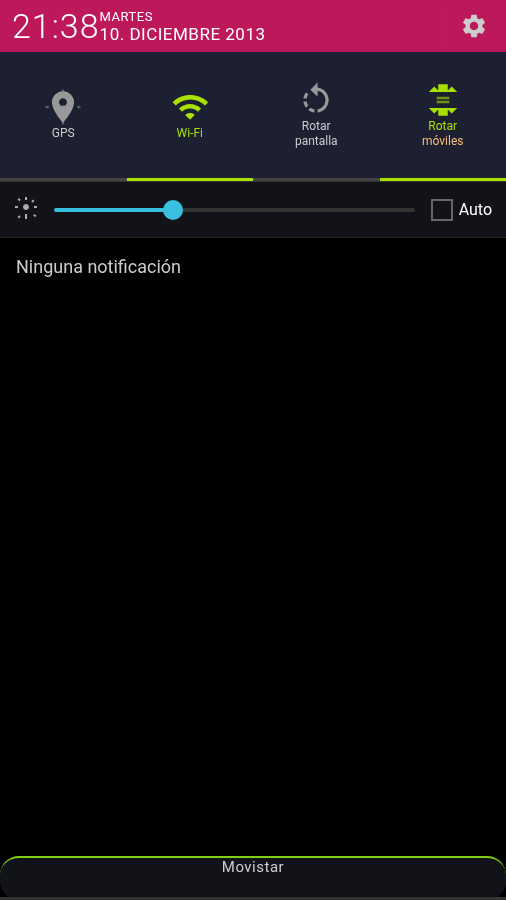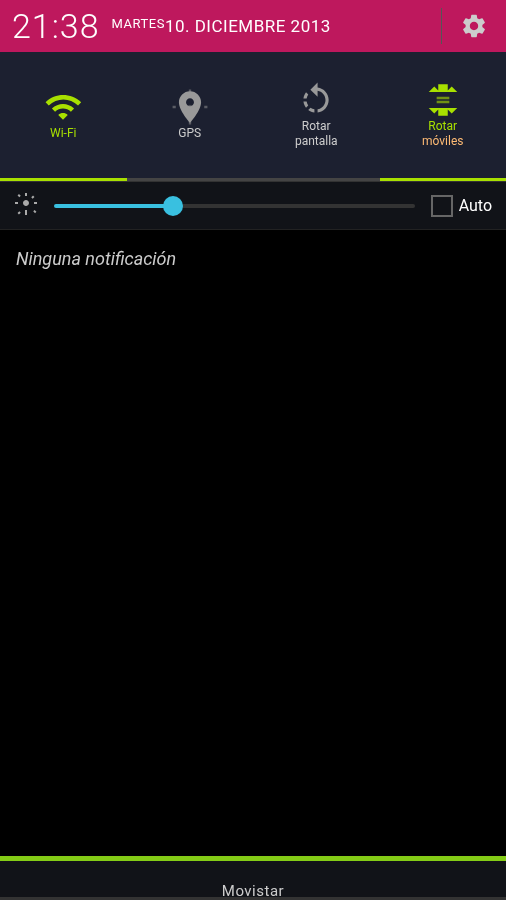--- a/index.html
+++ b/index.html
@@ -25,21 +25,22 @@
     #time-display {
       font-size: 34px;
       font-weight: 300;
       color: #fff;
       letter-spacing: 1px;
       line-height: 1;
     }
 
     #date-info {
       display: flex;
-      margin-left: 12px;
+      flex-direction: column;
+      margin-left: 0;
       flex: 1;
     }
 
     #day-name {
       font-size: 13px;
       color: #fff;
       font-weight: 400;
       letter-spacing: 0.5px;
     }
 
@@ -140,21 +141,21 @@
     
     .data-icon {
       color: #a8e000;
     }
 
     
     #brightness-row {
       display: flex;
       align-items: center;
       background: #111318;
-      height: 48px;
+      height: 56px;
       padding: 0 14px;
       gap: 16px;
       border-bottom: 1px solid #222;
     }
 
     #brightness-icon {
       font-size: 22px;
       color: #aaa;
     }
 
@@ -197,35 +198,35 @@
 
     
     #notifications-area {
       padding: 18px 16px;
       flex: 1;
     }
 
     #no-notifications {
       font-size: 18px;
       color: #ccc;
-      font-style: italic;
     }
 
     
     #bottom-bar {
       position: absolute;
       bottom: 0;
       left: 0;
       right: 0;
       height: 44px;
       background: #111318;
       display: flex;
-      align-items: flex-end;
+      align-items: flex-start;
       justify-content: center;
-      border-top: 5px solid #84cc16;
+      border-top: 2px solid #84cc16;
+      border-radius: 19px;
     }
 
     #carrier-name {
       font-size: 15px;
       color: #ccc;
       letter-spacing: 0.5px;
     }
 
     #scroll-indicator {
       position: absolute;
@@ -254,38 +255,38 @@
   <div id="divider-line"></div>
   <div id="settings-icon-wrap">
     <svg class="gear-svg" viewBox="0 0 24 24" fill="#ccc">
       <path d="M19.14 12.94c.04-.3.06-.61.06-.94 0-.32-.02-.64-.07-.94l2.03-1.58c.18-.14.23-.41.12-.61l-1.92-3.32c-.12-.22-.37-.29-.59-.22l-2.39.96c-.5-.38-1.03-.7-1.62-.94l-.36-2.54c-.04-.24-.24-.41-.48-.41h-3.84c-.24 0-.43.17-.47.41l-.36 2.54c-.59.24-1.13.57-1.62.94l-2.39-.96c-.22-.08-.47 0-.59.22L2.74 8.87c-.12.21-.08.47.12.61l2.03 1.58c-.05.3-.09.63-.09.94s.02.64.07.94l-2.03 1.58c-.18.14-.23.41-.12.61l1.92 3.32c.12.22.37.29.59.22l2.39-.96c.5.38 1.03.7 1.62.94l.36 2.54c.05.24.24.41.48.41h3.84c.24 0 .44-.17.47-.41l.36-2.54c.59-.24 1.13-.56 1.62-.94l2.39.96c.22.08.47 0 .59-.22l1.92-3.32c.12-.22.07-.47-.12-.61l-2.01-1.58zM12 15.6c-1.98 0-3.6-1.62-3.6-3.6s1.62-3.6 3.6-3.6 3.6 1.62 3.6 3.6-1.62 3.6-3.6 3.6z"></path>
     </svg>
   </div>
 </div>
 
 <div id="quick-toggles">
 
-  <div class="toggle-item active">
-    <svg class="icon-svg wifi-icon" viewBox="0 0 24 24">
-      <path fill="#a8e000" d="M1 9l2 2c5.08-5.08 13.42-5.08 18.5 0l2-2C16.93 2.93 7.08 2.93 1 9zm8 8l3 3 3-3c-1.65-1.66-4.34-1.66-6 0zm-4-4l2 2c2.76-2.76 7.24-2.76 10 0l2-2C15.14 9.14 8.87 9.14 5 13z"></path>
-    </svg>
-    <span class="toggle-label">Wi-Fi</span>
-    <div class="toggle-indicator"></div>
-  </div>
-
   <div class="toggle-item">
     <svg class="icon-svg gps-icon" viewBox="0 0 24 24">
       <path fill="#999" d="M12 2C8.13 2 5 5.13 5 9c0 5.25 7 13 7 13s7-7.75 7-13c0-3.87-3.13-7-7-7zm0 9.5c-1.38 0-2.5-1.12-2.5-2.5s1.12-2.5 2.5-2.5 2.5 1.12 2.5 2.5-1.12 2.5-2.5 2.5z"></path>
       <circle cx="12" cy="12" r="1.5" fill="#999" opacity="0.4"></circle>
       <path fill="#999" d="M12 1v2M12 21v2M1 12h2M21 12h2" stroke="#999" stroke-width="1.5" opacity="0.5"></path>
     </svg>
     <span class="toggle-label">GPS</span>
     <div class="toggle-indicator"></div>
   </div>
 
+  <div class="toggle-item active">
+    <svg class="icon-svg wifi-icon" viewBox="0 0 24 24">
+      <path fill="#a8e000" d="M1 9l2 2c5.08-5.08 13.42-5.08 18.5 0l2-2C16.93 2.93 7.08 2.93 1 9zm8 8l3 3 3-3c-1.65-1.66-4.34-1.66-6 0zm-4-4l2 2c2.76-2.76 7.24-2.76 10 0l2-2C15.14 9.14 8.87 9.14 5 13z"></path>
+    </svg>
+    <span class="toggle-label">Wi-Fi</span>
+    <div class="toggle-indicator"></div>
+  </div>
+
 
   <div class="toggle-item">
     <svg class="icon-svg rotate-icon" viewBox="0 0 24 24">
       <path fill="#999" d="M7.11 8.53L5.7 7.11C4.8 8.27 4.24 9.61 4.07 11h2.02c.14-.87.49-1.72 1.02-2.47zM6.09 13H4.07c.17 1.39.72 2.73 1.62 3.89l1.41-1.42c-.52-.75-.87-1.59-1.01-2.47zm1.01 5.32c1.16.9 2.51 1.44 3.9 1.61V17.9c-.87-.15-1.71-.49-2.46-1.03L7.1 18.32zM13 4.07V1L8.45 5.55 13 10V6.09c2.84.48 5 2.94 5 5.91s-2.16 5.43-5 5.91v2.02c3.95-.49 7-3.85 7-7.93s-3.05-7.44-7-7.93z"></path>
     </svg>
     <div style="display:flex; flex-direction:column; align-items:center;justify-content:center;">
       <span class="toggle-label">Rotar</span>
       <span class="toggle-label">pantalla</span>
     </div>
     <div class="toggle-indicator"></div>

